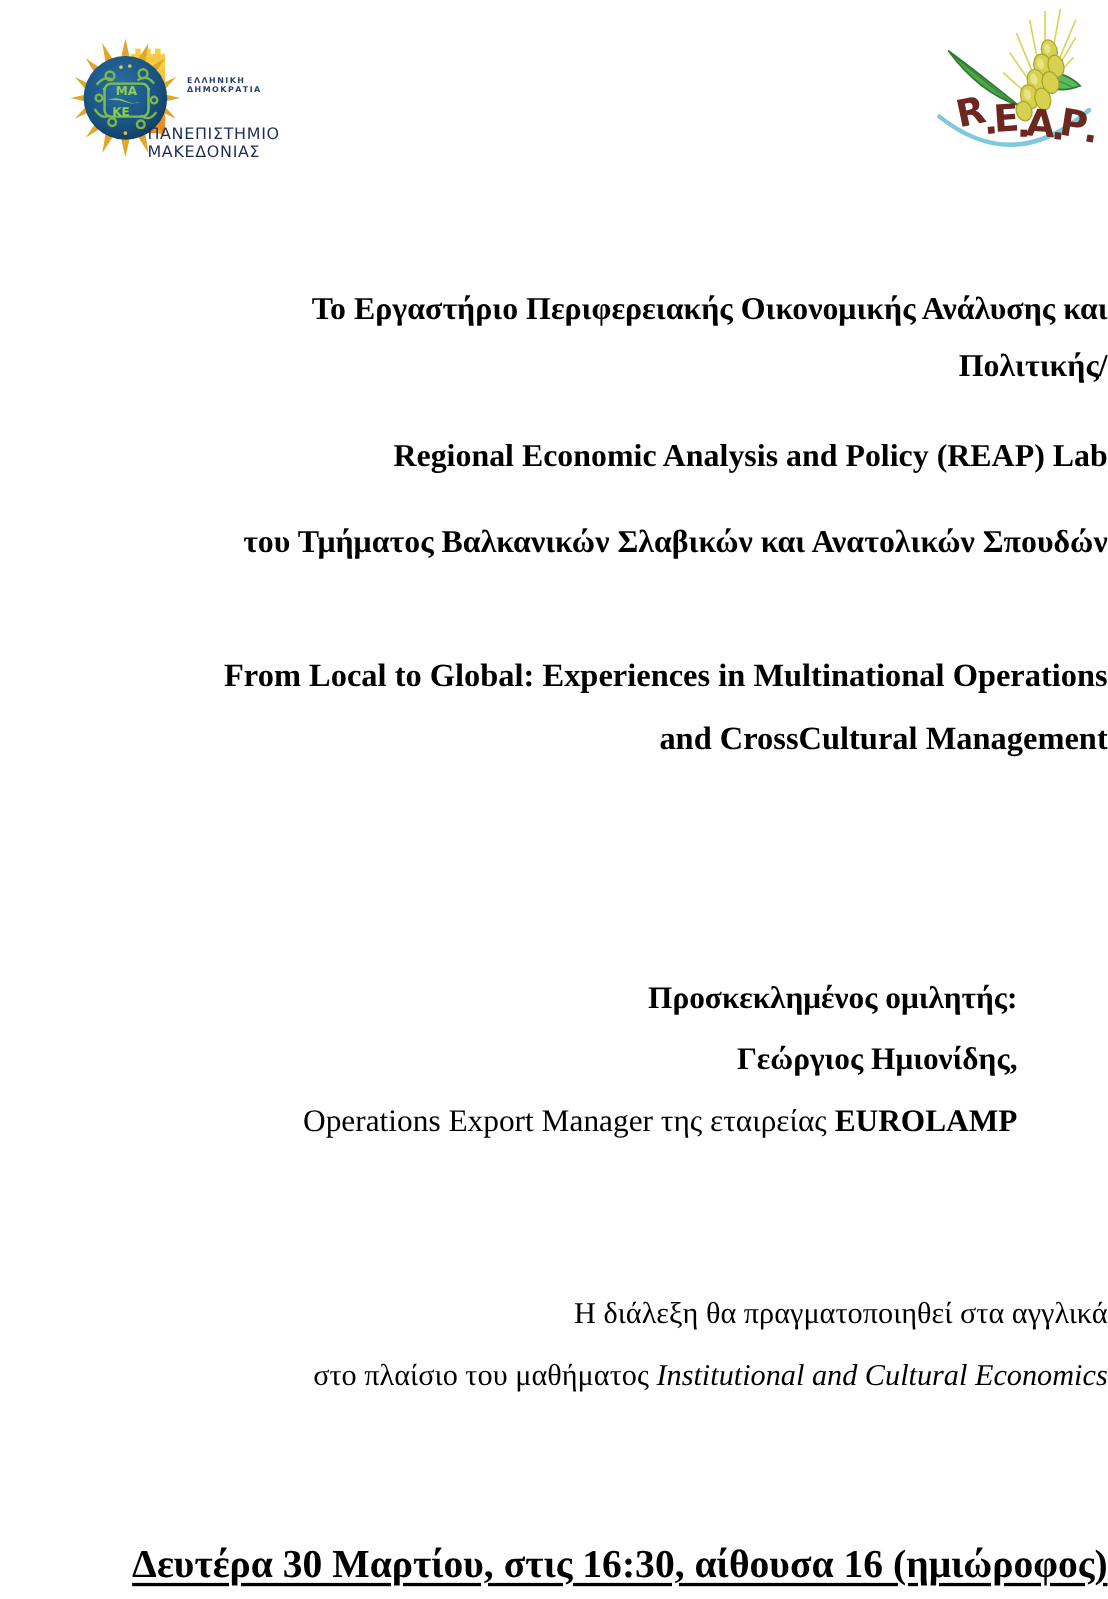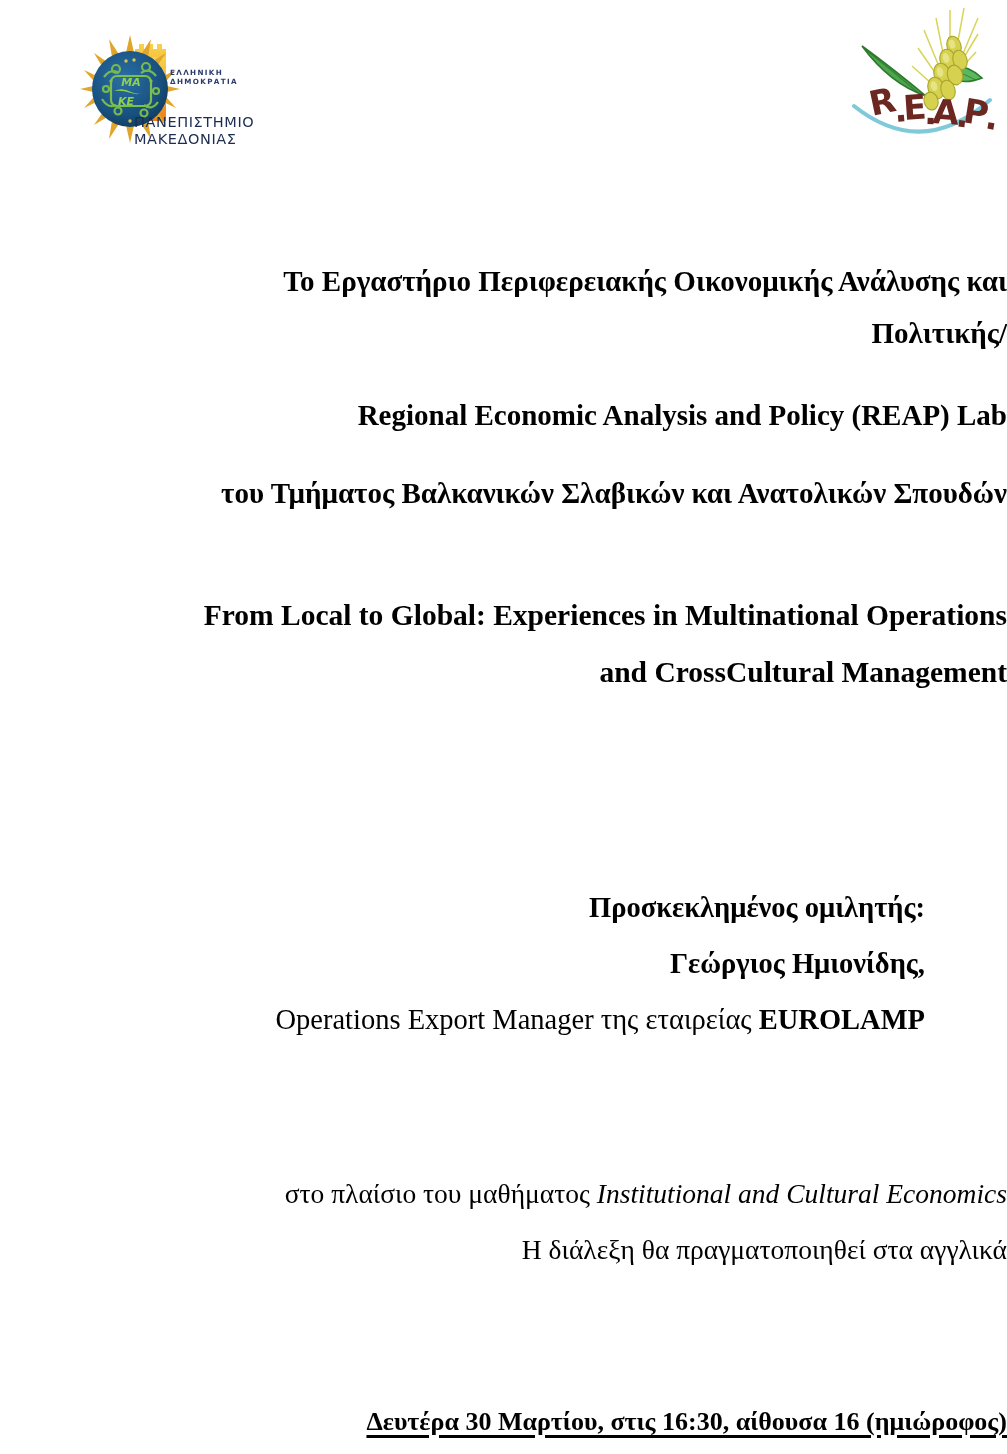--- a/index.html
+++ b/index.html
@@ -28,24 +28,23 @@
 
   .uom-logo {
     position: absolute;
     left: 62px;
     top: 33px;
     width: 230px;
     height: 125px;
   }
   .uom-emblem {
     position: absolute;
-    left: 16px; top: 0;
+    left: 0; top: 0;
     width: 112px;
     height: 112px;
-    font-style: italic;
   }
   .uom-emblem svg { display: block; }
 
   .uom-rep {
     position: absolute;
     left: 108px;
     top: 36px;
     line-height: 1.22;
     font-family: "DejaVu Sans", "Liberation Sans", sans-serif;
     color: #2a3d6e;
@@ -102,21 +101,21 @@
   
   #blk-speaker { position: absolute; left: 0; top: 880px; width: 925px; }
   #blk-speaker .line { font-size: 28.5px; line-height: 56px; }
 
   
   #blk-lang { position: absolute; left: 0; top: 1166px; width: 1007px; }
   #blk-lang .line { font-size: 27.5px; line-height: 56px; }
 
   
   #blk-when { position: absolute; left: 0; top: 1399px; width: 1007px; }
-  #blk-when .line { font-size: 26px; line-height: 46px; }
+  #blk-when .line { font-size: 36px; line-height: 46px; }
   #blk-when .u { text-underline-offset: 5px; text-decoration-thickness: 2.5px; }
 </style>
 </head>
 <body>
 
 <div class="header">
 
   <div class="uom-logo">
 
     <div class="uom-emblem">
@@ -271,21 +270,21 @@
     <div class="line b evt">and CrossCultural Management</div>
   </div>
 
   <div id="blk-speaker">
     <div class="line b">Προσκεκλημένος ομιλητής:</div>
     <div class="line b">Γεώργιος Ημιονίδης,</div>
     <div class="line"><span>Operations Export Manager της εταιρείας </span><span class="b">EUROLAMP</span></div>
   </div>
 
   <div id="blk-lang">
+    <div class="line">Η διάλεξη θα πραγματοποιηθεί στα αγγλικά</div>
     <div class="line"><span>στο πλαίσιο του μαθήματος </span><span class="i">Institutional and Cultural Economics</span></div>
-    <div class="line">Η διάλεξη θα πραγματοποιηθεί στα αγγλικά</div>
   </div>
 
   <div id="blk-when">
     <div class="line b u">Δευτέρα 30 Μαρτίου,  στις 16:30, αίθουσα 16 (ημιώροφος)</div>
   </div>
 
 </div>
 
 </body></html>

